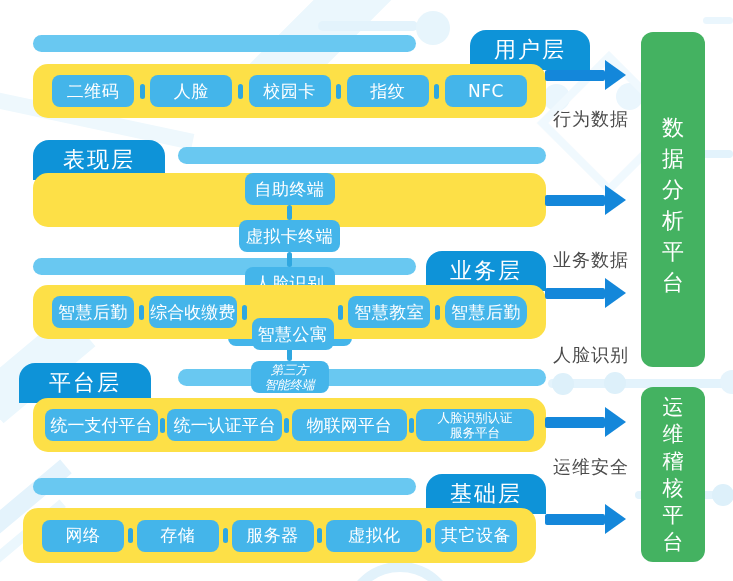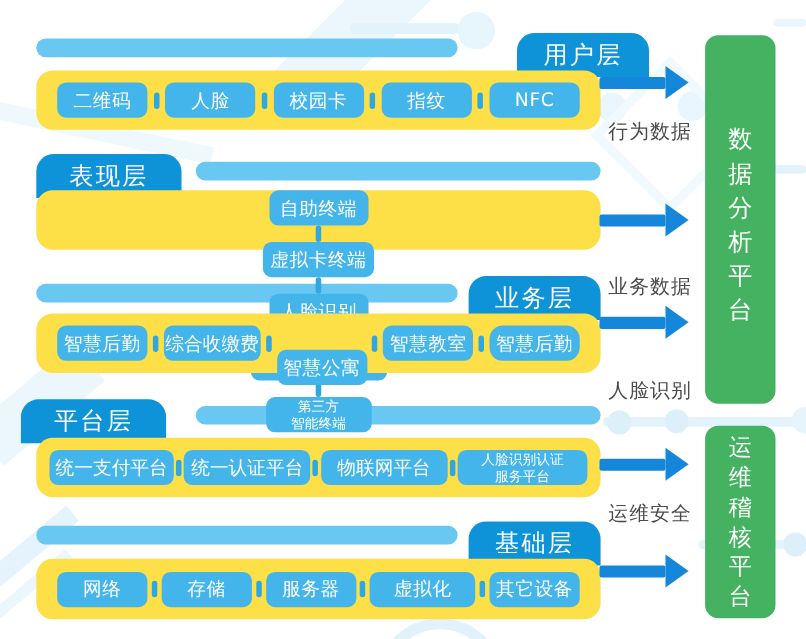--- a/index.html
+++ b/index.html
@@ -110,21 +110,21 @@
   <div class="pill" style="left:178px;top:147px;width:368px;"></div>
   <div class="bar" style="left:33px;top:173px;width:513px;height:54px;padding:0 19px;flex-direction:column;">
     <div class="item" style="width:90px;">自助终端</div>
     <div class="sep"></div>
     <div class="item" style="width:101px;">虚拟卡终端</div>
     <div class="sep"></div>
     <div class="item" style="width:90px;">人脸识别</div>
     <div class="sep"></div>
     <div class="item" style="width:85px;padding-left:39px;">微门户</div>
     <div class="sep"></div>
-    <div class="item two-line" style="width:96px;">第三方
+    <div class="item two-line" style="width:78px;font-style:italic;">第三方
 智能终端</div>
   </div>
   <div class="arrow" style="top:185px;">
     <div class="shaft"></div>
     <div class="head"></div>
   </div>
   <div class="dlabel" style="top:248px;">业务数据</div>
 
   <div class="pill" style="left:33px;top:258px;width:383px;"></div>
   <div class="tab" style="left:426px;top:251px;width:120px;">
@@ -164,21 +164,21 @@
   <div class="arrow" style="top:407px;">
     <div class="shaft"></div>
     <div class="head"></div>
   </div>
   <div class="dlabel" style="top:455px;">运维安全</div>
 
   <div class="pill" style="left:33px;top:478px;width:383px;"></div>
   <div class="tab" style="left:426px;top:474px;width:120px;">
     <span>基础层</span>
   </div>
-  <div class="bar" style="left:33px;top:508px;width:513px;height:55px;padding:13px 19px;">
+  <div class="bar" style="left:23px;top:508px;width:513px;height:55px;padding:13px 19px;">
     <div class="item" style="width:82px;">网络</div>
     <div class="sep"></div>
     <div class="item" style="width:82px;">存储</div>
     <div class="sep"></div>
     <div class="item" style="width:82px;">服务器</div>
     <div class="sep"></div>
     <div class="item" style="width:96px;">虚拟化</div>
     <div class="sep"></div>
     <div class="item" style="width:82px;">其它设备</div>
   </div>

